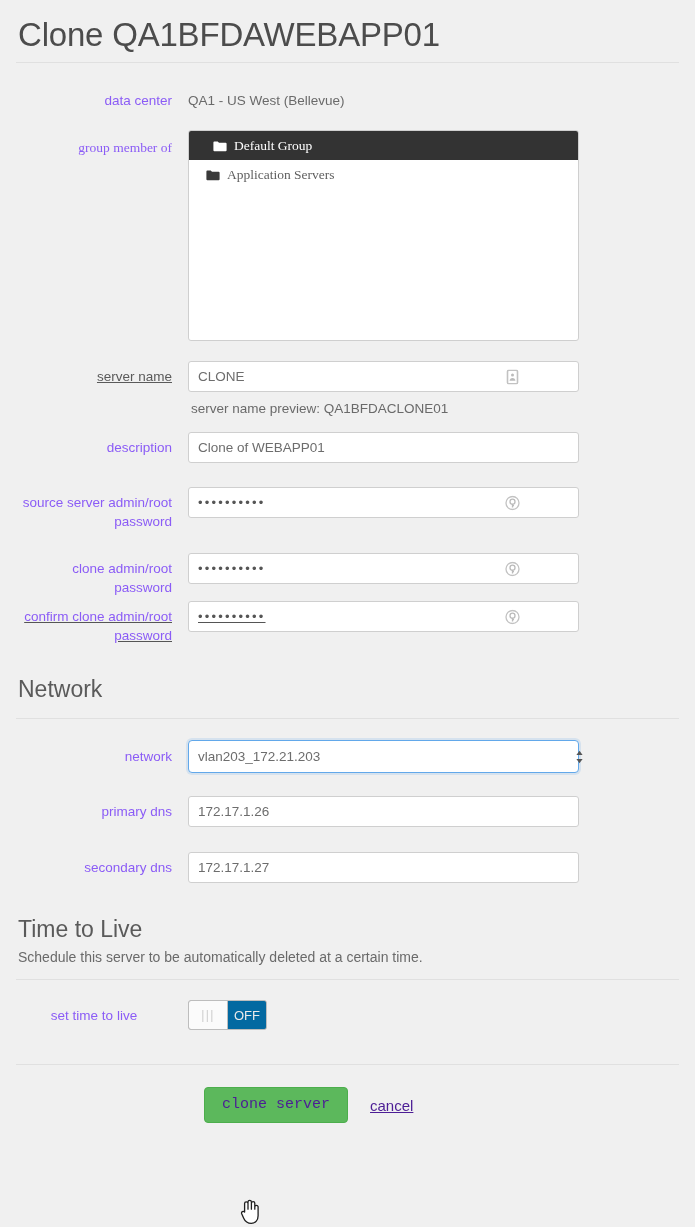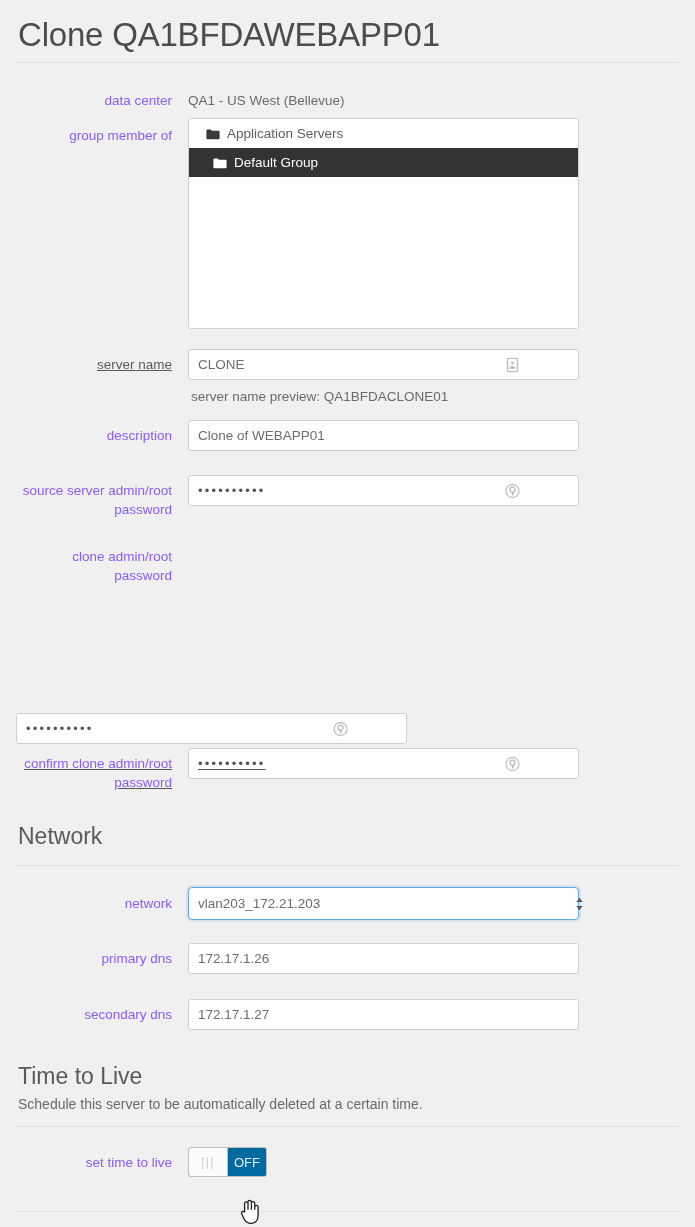--- a/index.html
+++ b/index.html
@@ -197,25 +197,25 @@
     display: flex;
     align-items: center;
     margin-top: 22px;
     padding-left: 188px;
     gap: 22px;
   }
   .btn-primary {
     background: #5cb85c;
     border: 1px solid #4cae4c;
     border-radius: 4px;
-    color: #7f1d1d;
+    color: #4c1d95;
     font-size: 15px;
     padding: 9px 17px 10px;
     line-height: 1;
-    font-family: Liberation Serif, serif;
+    font-family: Liberation Mono, monospace;
     cursor: pointer;
   }
   .link-cancel {
     font-size: 15px;
     color: #4c1d95;
     text-decoration: underline;
     cursor: pointer;
   }
 
   
@@ -234,41 +234,41 @@
   <h1 class="page-title">Clone QA1BFDAWEBAPP01</h1>
   <div class="rule"></div>
 
   <div class="form-row">
     <div class="form-label">data center</div>
     <div class="form-control">
       <div class="static-text">QA1 - US West (Bellevue)</div>
     </div>
   </div>
 
-  <div class="form-row" style="margin-top:8px;">
+  <div class="form-row" style="margin-top:20px;font-family:Liberation Serif, serif;">
     <div class="form-label" style="padding-top:8px;">group member of</div>
     <div class="form-control">
       <div class="listbox">
+
+        <div class="list-item sub selected">
+          <span class="folder-ico">
+            <svg width="14" height="11" viewBox="0 0 14 11" aria-hidden="true">
+              <path d="M0.4 1.4a1 1 0 0 1 1-1h3.3l1.3 1.3h6.6a1 1 0 0 1 1 1v6.5a1 1 0 0 1-1 1H1.4a1 1 0 0 1-1-1z" fill="#ffffff"></path>
+            </svg>
+          </span>
+          <span>Default Group</span>
+        </div>
 
         <div class="list-item">
           <span class="folder-ico">
             <svg width="14" height="11" viewBox="0 0 14 11" aria-hidden="true">
               <path d="M0.4 1.4a1 1 0 0 1 1-1h3.3l1.3 1.3h6.6a1 1 0 0 1 1 1v6.5a1 1 0 0 1-1 1H1.4a1 1 0 0 1-1-1z" fill="#3a3a3a"></path>
             </svg>
           </span>
           <span>Application Servers</span>
-        </div>
-
-        <div class="list-item sub selected">
-          <span class="folder-ico">
-            <svg width="14" height="11" viewBox="0 0 14 11" aria-hidden="true">
-              <path d="M0.4 1.4a1 1 0 0 1 1-1h3.3l1.3 1.3h6.6a1 1 0 0 1 1 1v6.5a1 1 0 0 1-1 1H1.4a1 1 0 0 1-1-1z" fill="#ffffff"></path>
-            </svg>
-          </span>
-          <span>Default Group</span>
         </div>
 
       </div>
     </div>
   </div>
 
   <div class="form-row" style="margin-top:20px;">
     <div class="form-label linkish">server name</div>
     <div class="form-control">
       <div class="input-wrap">
@@ -303,21 +303,21 @@
           <svg width="15" height="15" viewBox="0 0 15 15" aria-hidden="true">
             <circle cx="7.5" cy="7.5" r="6.5" fill="none" stroke="#9a9a9a" stroke-width="1.3"></circle>
             <circle cx="7.5" cy="6.2" r="2.5" fill="none" stroke="#8f8f8f" stroke-width="1.3"></circle>
             <path d="M7.5 8.6v3.3M7.5 10.2h1.5" stroke="#8f8f8f" stroke-width="1.3" fill="none"></path>
           </svg>
         </span>
       </div>
     </div>
   </div>
 
-  <div class="form-row" style="margin-top:22px;flex-direction:column;">
+  <div class="form-row" style="margin-top:22px;">
     <div class="form-label">clone admin/root password</div>
     <div class="form-control">
       <div class="input-wrap">
         <input class="txt pw" type="text" value="••••••••••" style="">
         <span class="in-icon">
           <svg width="15" height="15" viewBox="0 0 15 15" aria-hidden="true">
             <circle cx="7.5" cy="7.5" r="6.5" fill="none" stroke="#9a9a9a" stroke-width="1.3"></circle>
             <circle cx="7.5" cy="6.2" r="2.5" fill="none" stroke="#8f8f8f" stroke-width="1.3"></circle>
             <path d="M7.5 8.6v3.3M7.5 10.2h1.5" stroke="#8f8f8f" stroke-width="1.3" fill="none"></path>
           </svg>
@@ -375,21 +375,21 @@
       </div>
     </div>
   </div>
 
   <div class="sec-block" style="margin-top:32px;">
     <h2 class="section-h">Time to Live</h2>
     <div class="section-sub">Schedule this server to be automatically deleted at a certain time.</div>
     <div class="rule sec-rule" style="margin-top:14px;"></div>
 
     <div class="form-row" style="margin-top:20px;">
-      <div class="form-label" style="padding-top:6px;">set time to live</div>
+      <div class="form-label" style="padding-top:6px;text-align:center;">set time to live</div>
       <div class="form-control">
         <div class="toggle">
           <div class="tgl-handle">|||</div>
           <div class="tgl-off">OFF</div>
         </div>
       </div>
     </div>
   </div>
 
   <div class="rule" style="margin-top:34px;"></div>

